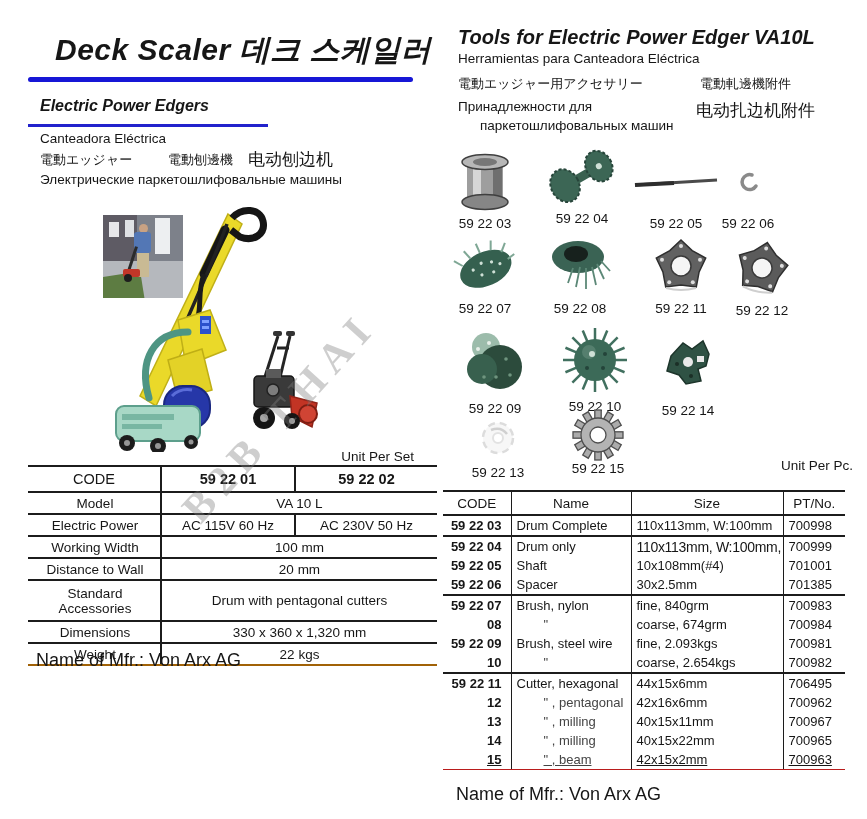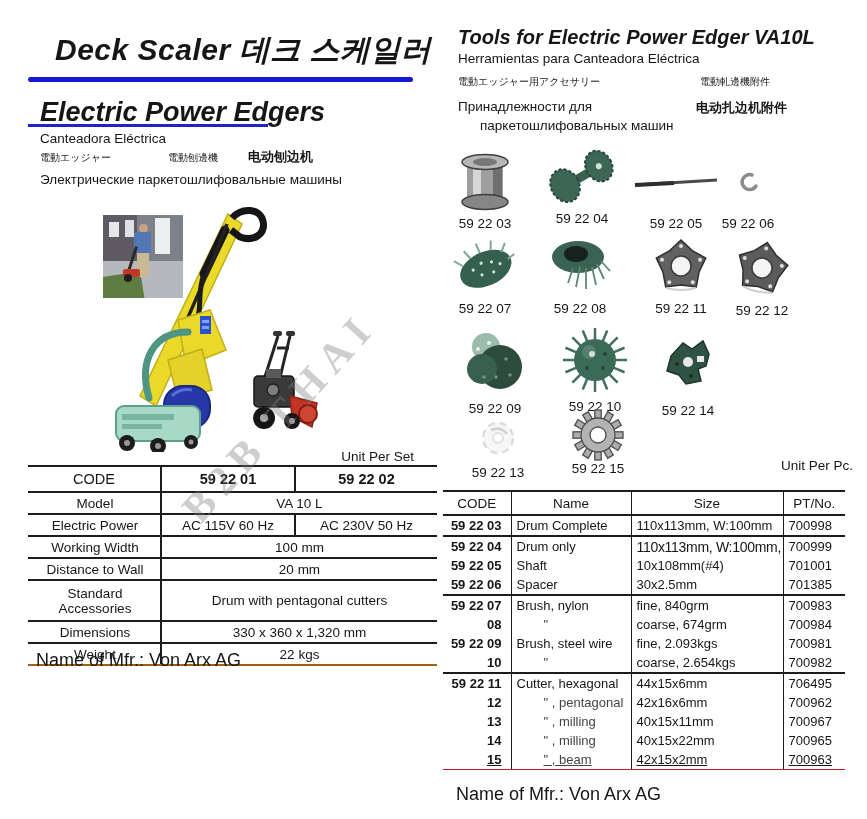--- a/index.html
+++ b/index.html
@@ -6,25 +6,25 @@
   body{
     width:867px;height:819px;position:relative;overflow:hidden;
     background:#ffffff;color:#161616;
     font-family:"Liberation Sans",sans-serif;
   }
   .abs{position:absolute;}
   
   .title-main{font-style:italic;font-weight:bold;font-size:30px;letter-spacing:.5px;white-space:nowrap;}
   .rule-thick{background:#1717d6;height:5px;border-radius:3px;}
   .rule-thin{background:#2222cc;height:3px;}
-  .subtitle{font-style:italic;font-weight:bold;font-size:27px;white-space:nowrap;}
+  .subtitle{font-style:italic;font-weight:bold;font-size:16px;white-space:nowrap;}
   .title-right{font-style:italic;font-weight:bold;font-size:20px;white-space:nowrap;}
   .lang{font-size:13.5px;white-space:nowrap;}
-  .lang-cjk{font-size:10px;white-space:nowrap;}
-  .lang-big{font-size:13px;white-space:nowrap;font-weight:bold;}
+  .lang-cjk{font-size:13px;white-space:nowrap;}
+  .lang-big{font-size:17px;white-space:nowrap;}
   .unit-note{font-size:13.5px;text-align:right;white-space:nowrap;}
   .mfr{font-size:18px;white-space:nowrap;}
   
   table{border-collapse:collapse;table-layout:fixed;}
   .spec-table{width:409px;font-size:13.5px;}
   .spec-table td{border-top:2px solid #1c1c1c;padding:1px 6px;height:18px;overflow:hidden;}
   .spec-table tr:last-child td{border-bottom:2px solid #a16207;}
   .spec-table td.vl{border-left:2px solid #1c1c1c;}
   .spec-table td.lab{text-align:center;padding-left:8px;}
   .spec-table td.c{text-align:center;}

